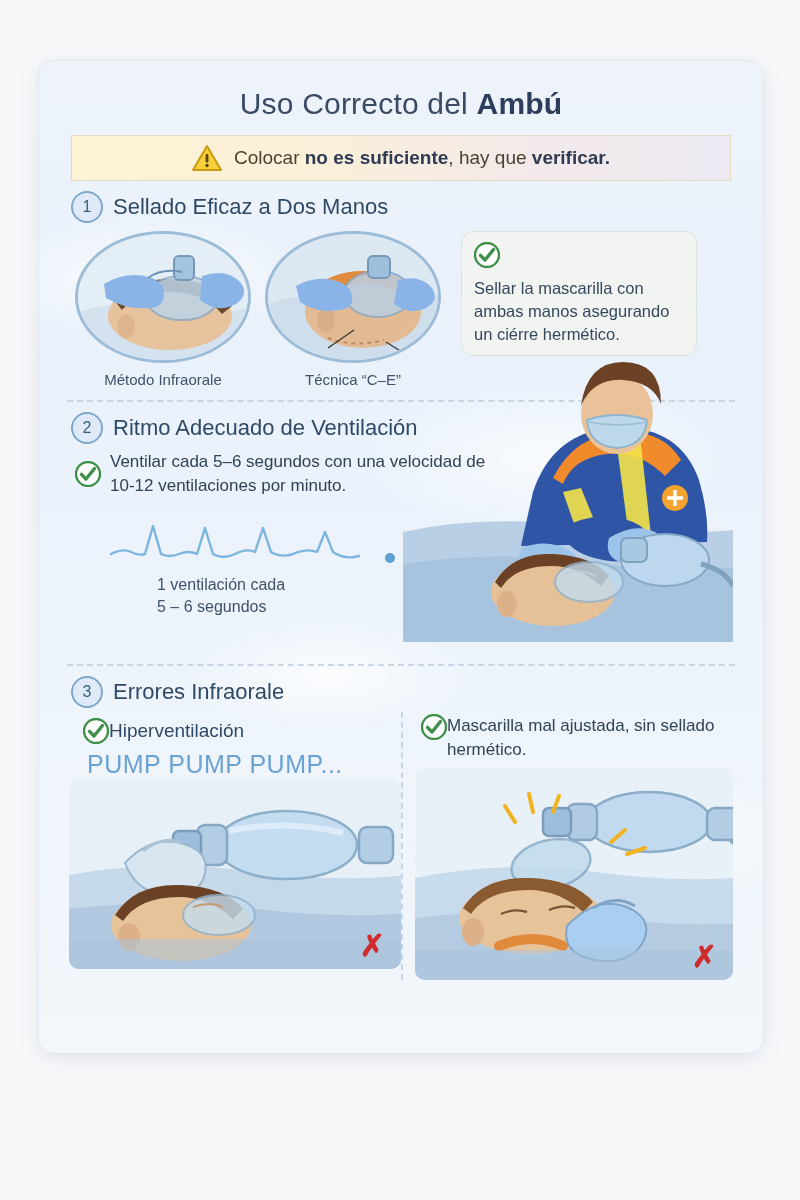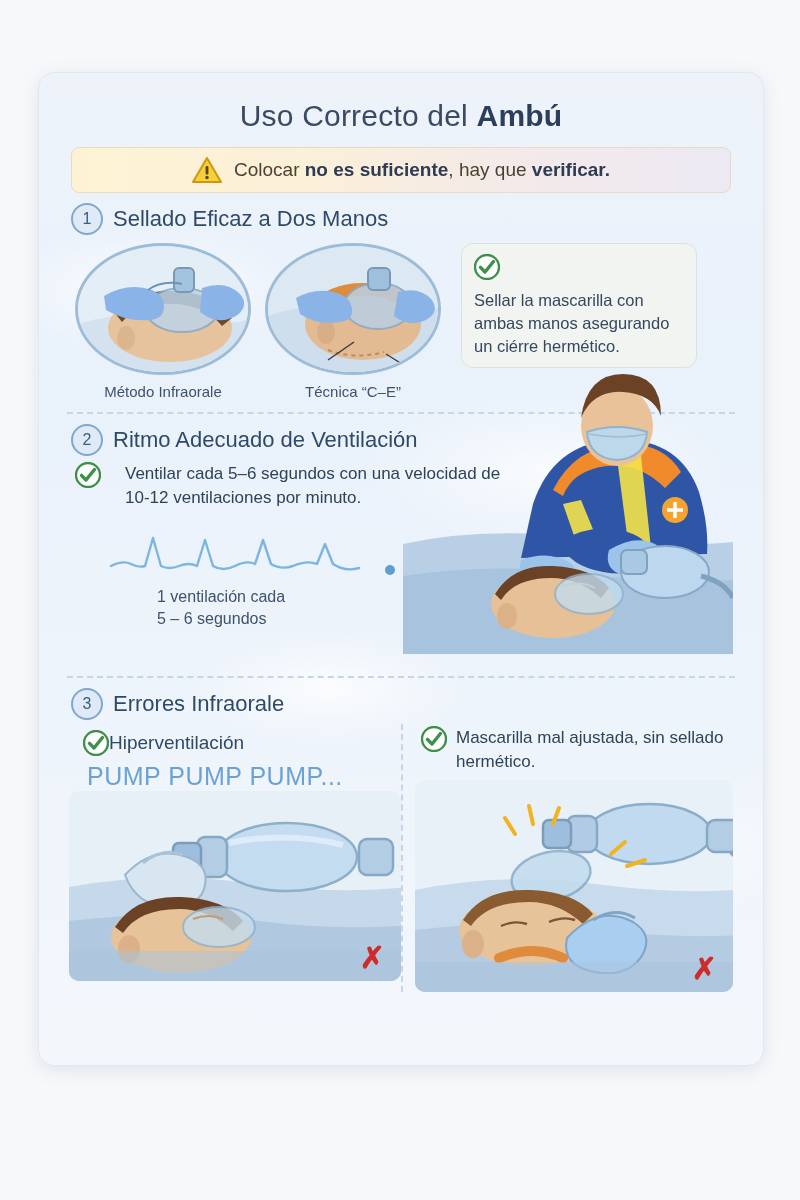--- a/index.html
+++ b/index.html
@@ -9,21 +9,21 @@
   }
   body {
     width: 800px;
     height: 1200px;
     font-family: "Liberation Sans", sans-serif;
     overflow: hidden;
   }
   .poster {
     position: absolute;
     left: 38px;
-    top: 72px;
+    top: 60px;
     width: 724px;
     height: 992px;
     border-radius: 16px;
     background: linear-gradient(180deg, #eef3fa 0%, #e9f1fb 30%, #eef4fb 65%, #f3f7fc 100%);
     border: 1px solid #dfe7f1;
     box-shadow: 0 4px 18px rgba(120,140,170,0.18);
     overflow: hidden;
     text-decoration: underline;
   }
   
@@ -52,21 +52,21 @@
     color: #3a4a63;
     padding-top: 26px;
     letter-spacing: 0.2px;
   }
   .title b { color: #2c3e5c; }
 
   
   .warning {
     margin: 14px 10px 0 10px;
     height: 44px;
-    border-radius: 8px;
+    border-radius: 0;
     background: linear-gradient(90deg, #fdf3d4 0%, #fbf0d8 35%, #f3e9ea 70%, #ece9f3 100%);
     border: 1px solid #e7dcc2;
     display: flex;
     align-items: center;
     justify-content: center;
     gap: 12px;
     color: #4a4233;
     font-size: 19px;
   }
   .warning b { color: #2f3b52; }
@@ -152,23 +152,23 @@
   }
   .bubble-text {
     font-size: 16.5px;
     color: #35485e;
     line-height: 1.38;
   }
 
   
   .s2-text {
     display: flex;
-    gap: 24px;
+    gap: 9px;
     padding: 6px 0 0 14px;
-    align-items: flex-start;
+    align-items: center;
     width: 430px;
   }
   .s2-text .t {
     font-size: 17px;
     color: #2f4357;
     line-height: 1.42;
   }
   .ecg {
     margin: 6px 0 0 48px;
   }
@@ -200,21 +200,20 @@
     padding: 4px 8px 0 8px;
   }
   .s3-col {
     position: relative;
     width: 50%;
     box-sizing: border-box;
   }
   .s3-col.right { border-left: 2px dashed #c6d6e6; padding-left: 12px; }
   .s3-right-text {
     display: flex;
-    gap: 9px;
     align-items: flex-start;
     padding: 2px 6px 6px 6px;
   }
   .s3-right-text .t {
     font-size: 17px;
     color: #2f4357;
     line-height: 1.4;
   }
   .pump {
     font-size: 25px;

